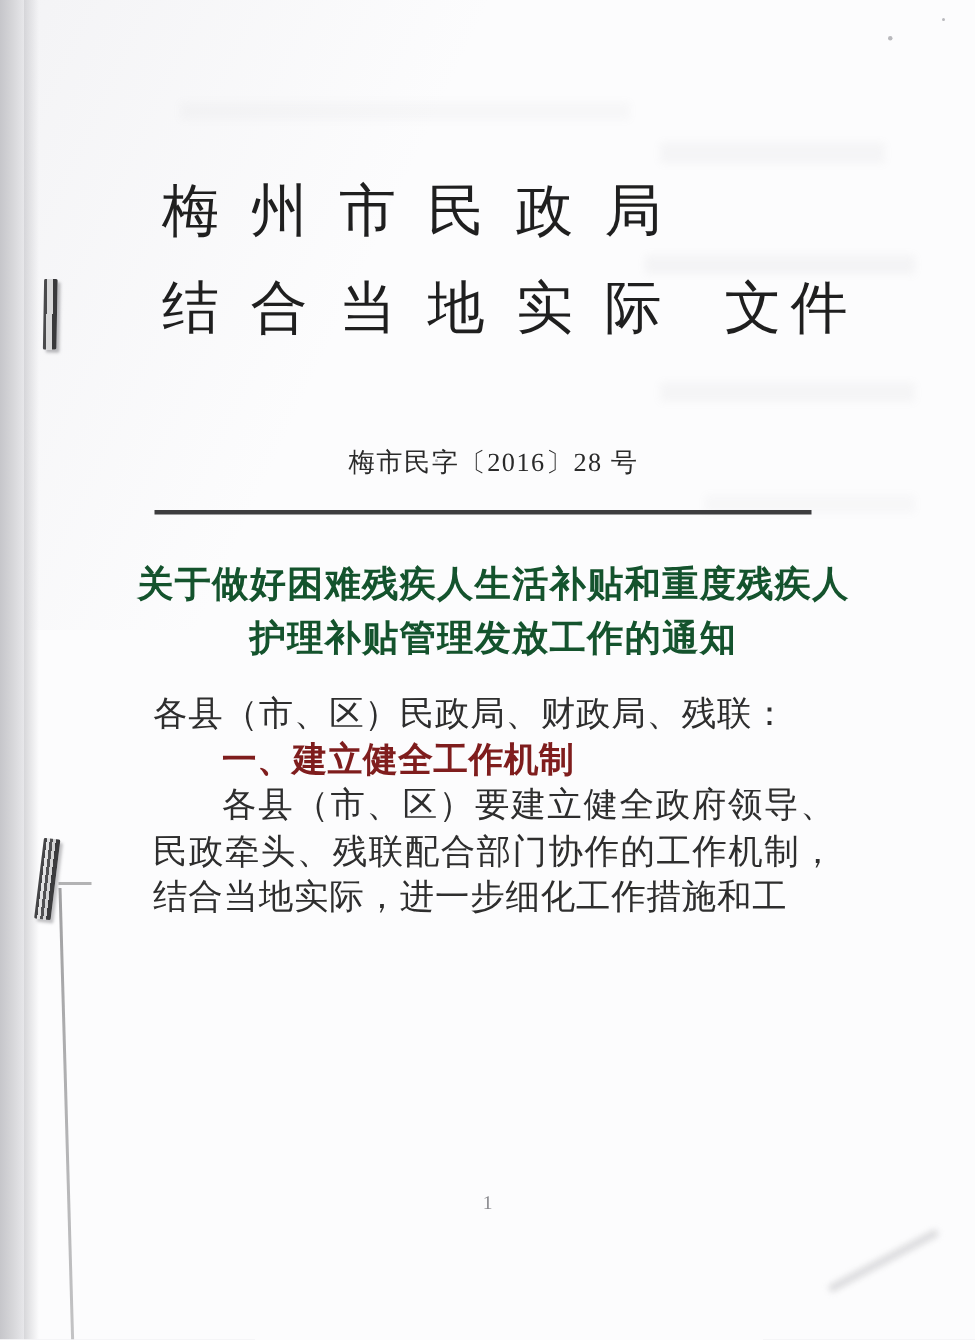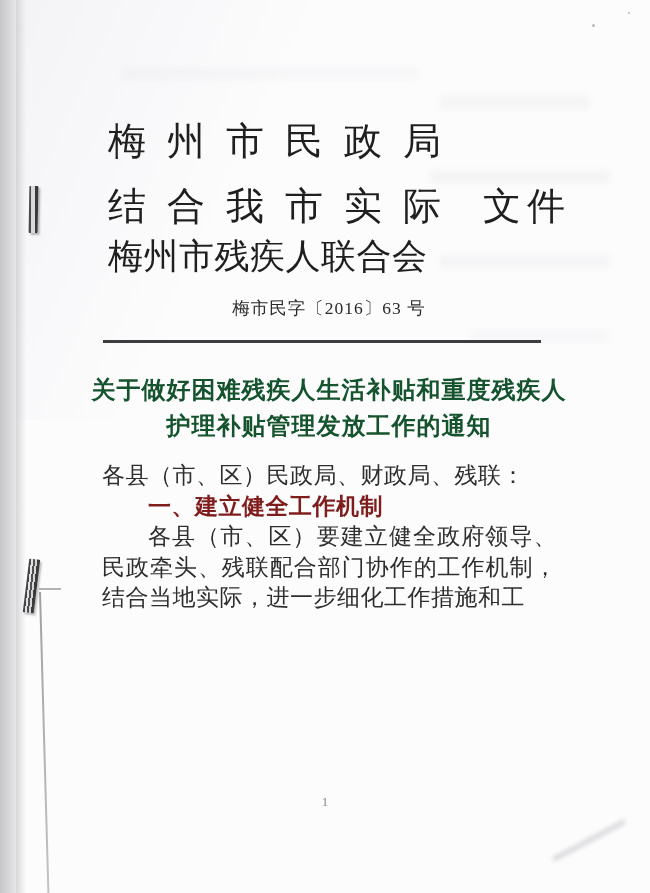--- a/index.html
+++ b/index.html
@@ -129,26 +129,25 @@
   <div class="bleed b2"></div>
   <div class="bleed b3"></div>
   <div class="bleed b4"></div>
   <div class="bleed b5"></div>
 
   <div class="doc">
 
     <div class="org-line org-line1">梅州市民政局</div>
 
     <div class="org-line org-line2">
-      <span>结合我市实际</span><span class="suffix">文件</span>
+      <span>结合当地实际</span><span class="suffix">文件</span>
     </div>
 
-    <div class="org-line org-line3">梅州市残疾人联合会</div>
 
-    <div class="doc-number">梅市民字〔2016〕63 号</div>
+    <div class="doc-number">梅市民字〔2016〕28 号</div>
 
     <div class="rule"></div>
 
     <h1 class="title">
       <span>关于做好困难残疾人生活补贴和重度残疾人</span><br>
       <span>护理补贴管理发放工作的通知</span>
     </h1>
 
     <div class="body-text">
       <p>各县（市、区）民政局、财政局、残联：</p>

